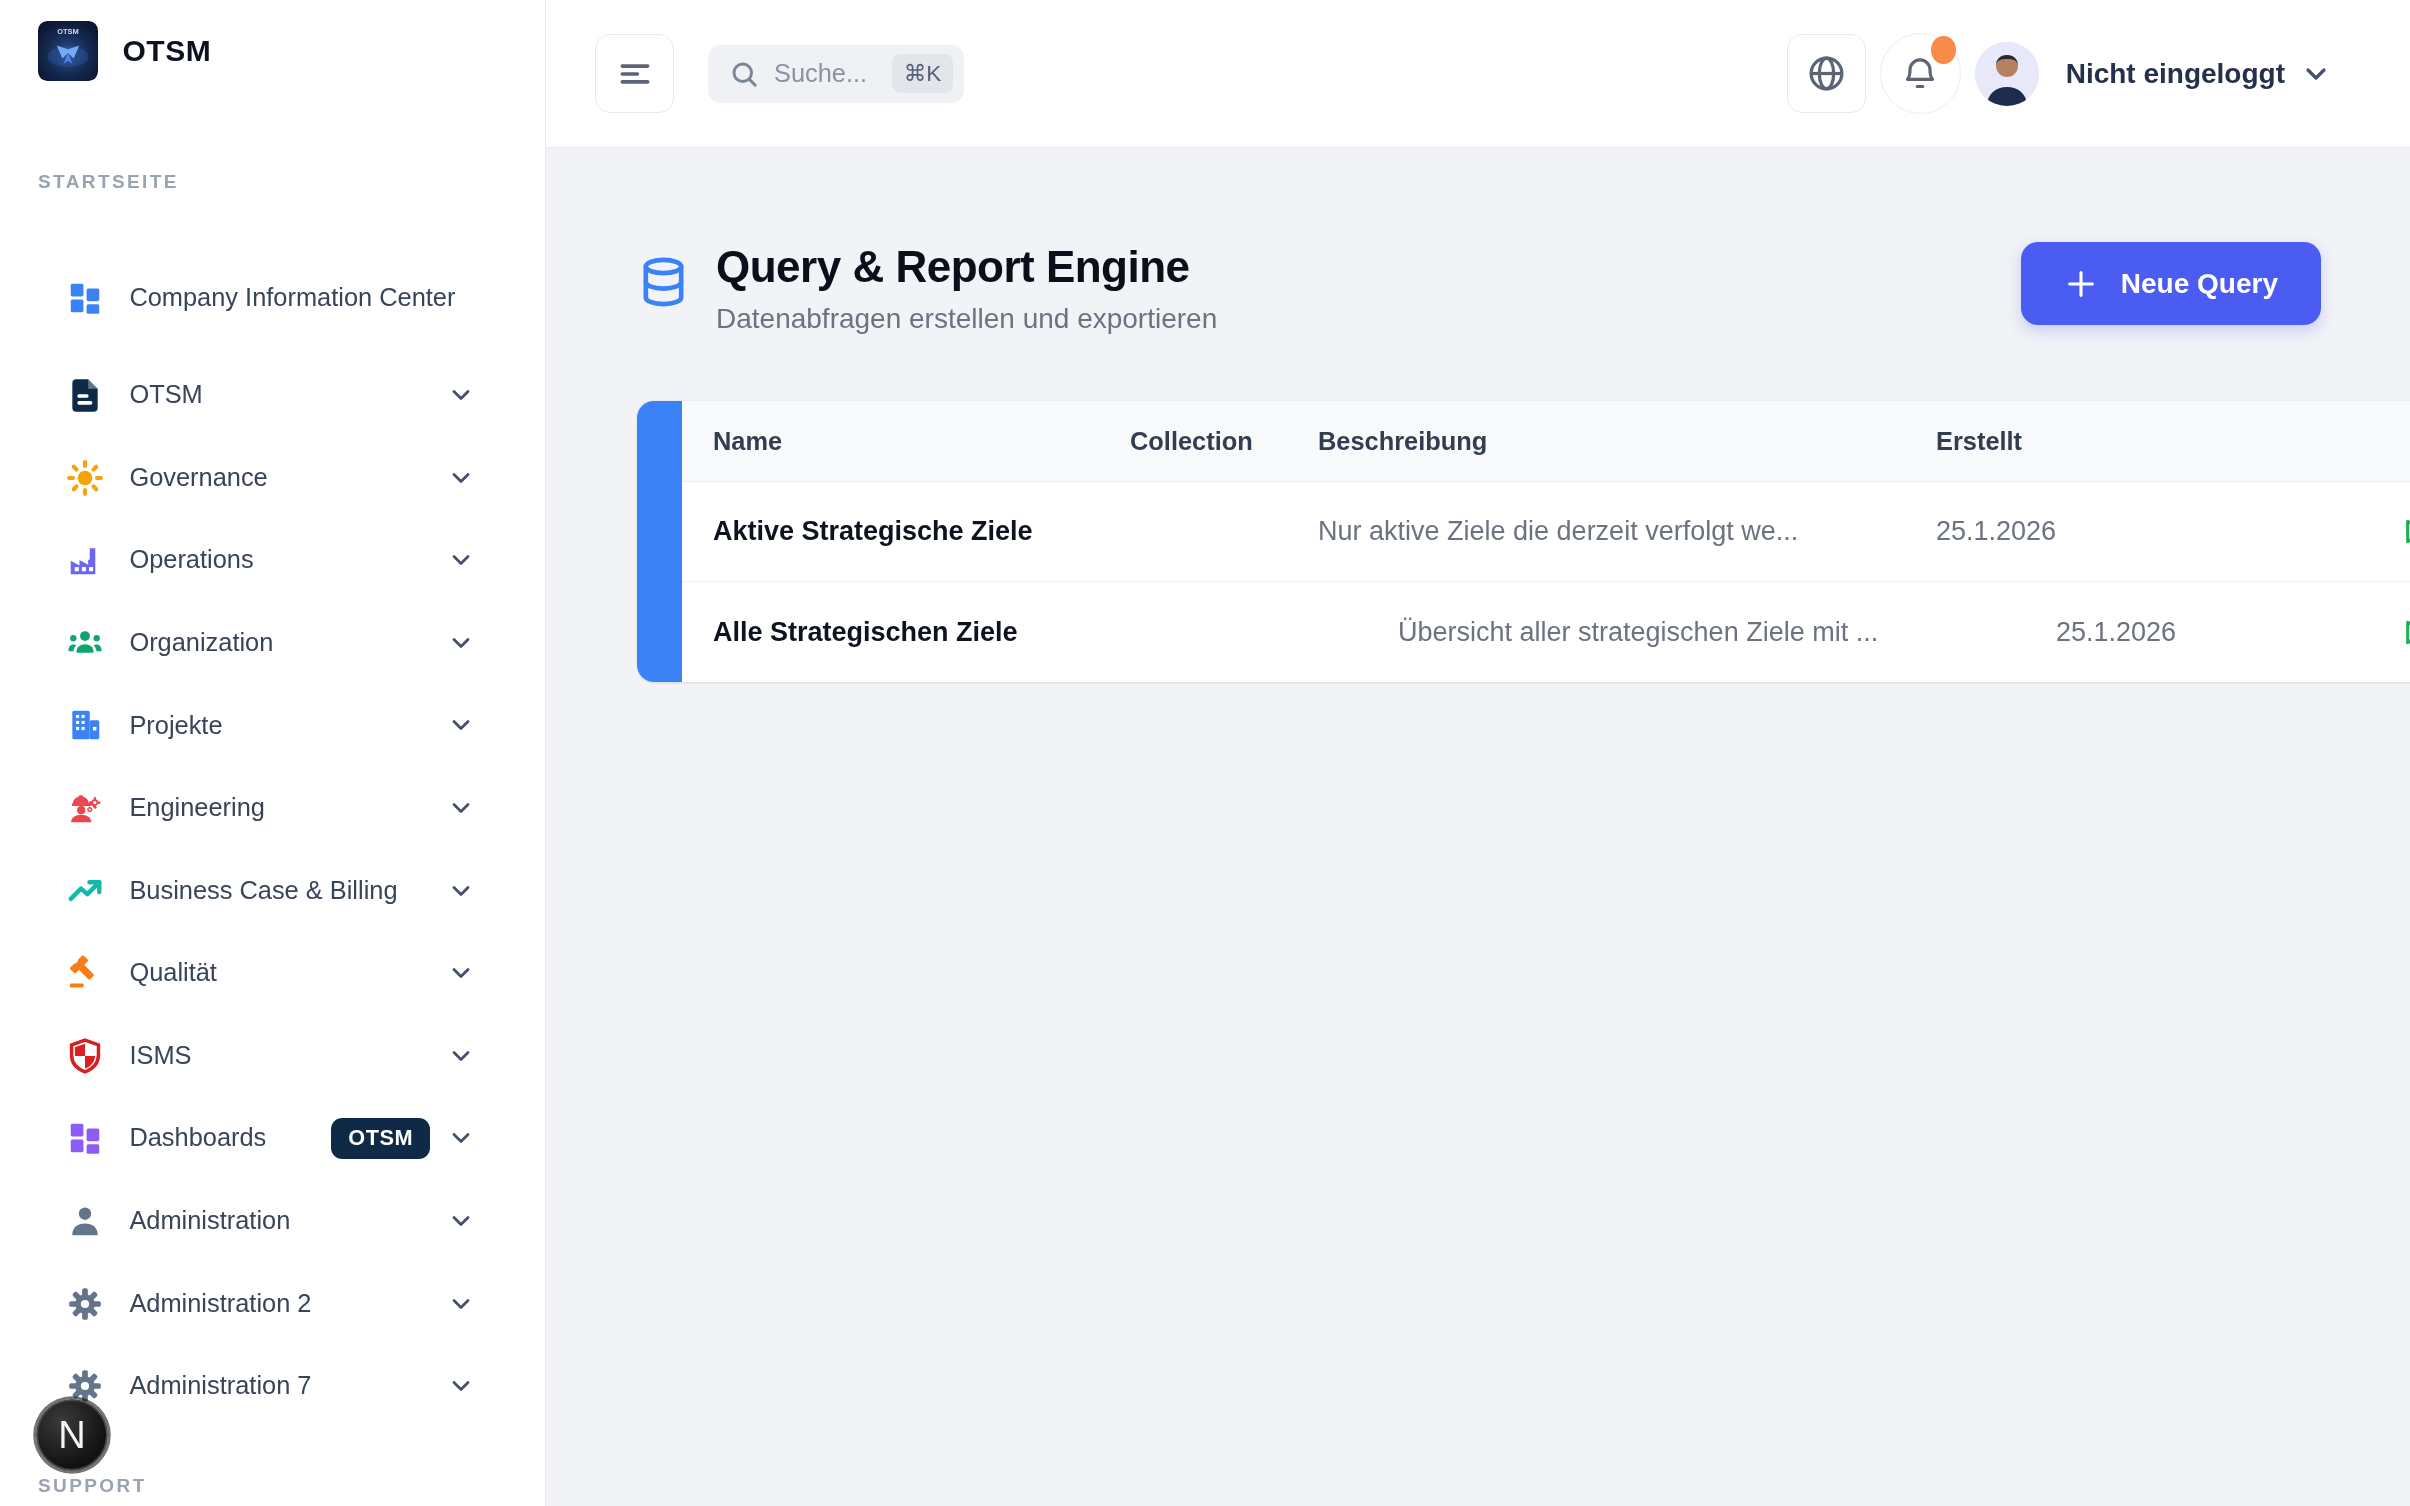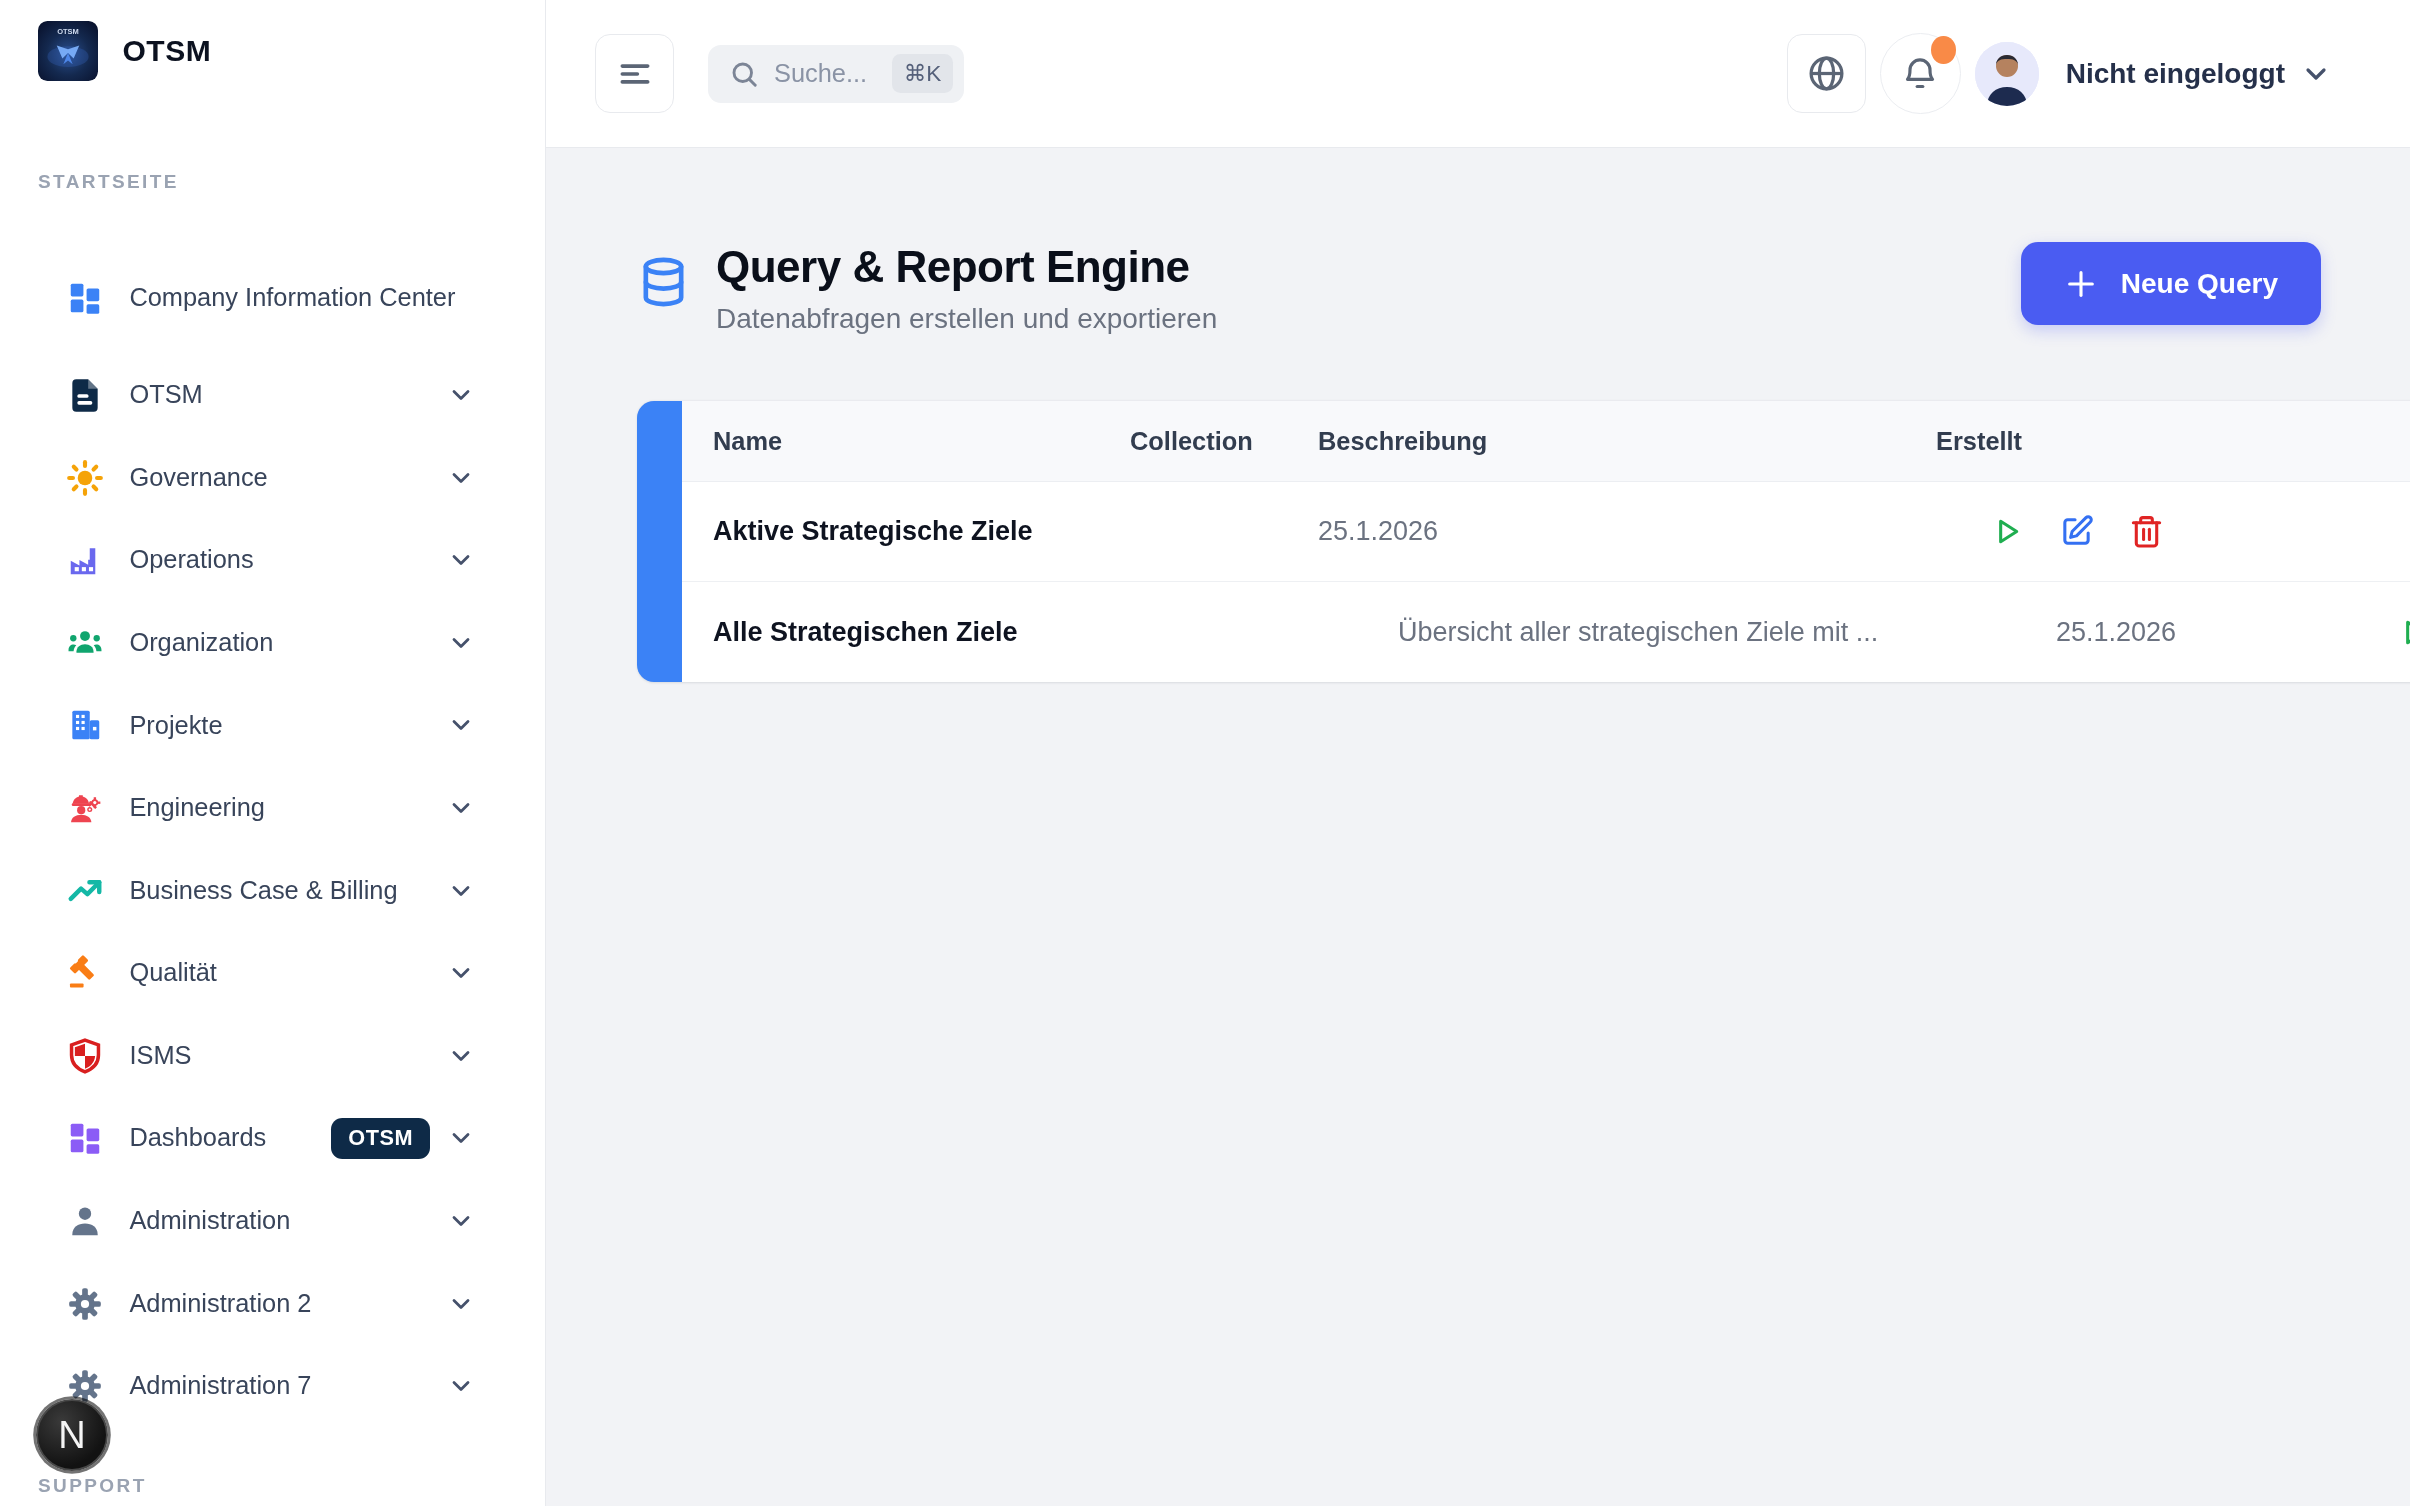--- a/index.html
+++ b/index.html
@@ -444,20 +444,21 @@
         <div class="t-cell">Name</div>
         <div class="t-cell">Collection</div>
         <div class="t-cell">Beschreibung</div>
         <div class="t-cell">Erstellt</div>
         <div class="t-cell head-actions">Aktionen</div>
       </div>
 
       <div class="t-row t-body-row">
         <div class="t-cell cell-name">Aktive Strategische Ziele</div>
         <div class="t-cell cell-desc"></div>
+        <div class="t-cell cell-desc">Nur aktive Ziele die derzeit verfolgt we...</div>
         <div class="t-cell cell-date">25.1.2026</div>
         <div class="cell-actions">
           <button class="action-btn act-run">
             <svg viewBox="0 0 24 24" fill="none" stroke="currentColor" stroke-width="2.1" stroke-linejoin="round">
                 <path d="M8 5v14l11-7z"></path>
               </svg>
           </button>
           <button class="action-btn act-edit">
             <svg viewBox="0 0 24 24" fill="none" stroke="currentColor" stroke-width="2.1" stroke-linecap="round" stroke-linejoin="round">
               <path d="M11 4H6a2 2 0 0 0-2 2v12a2 2 0 0 0 2 2h12a2 2 0 0 0 2-2v-5"></path>

